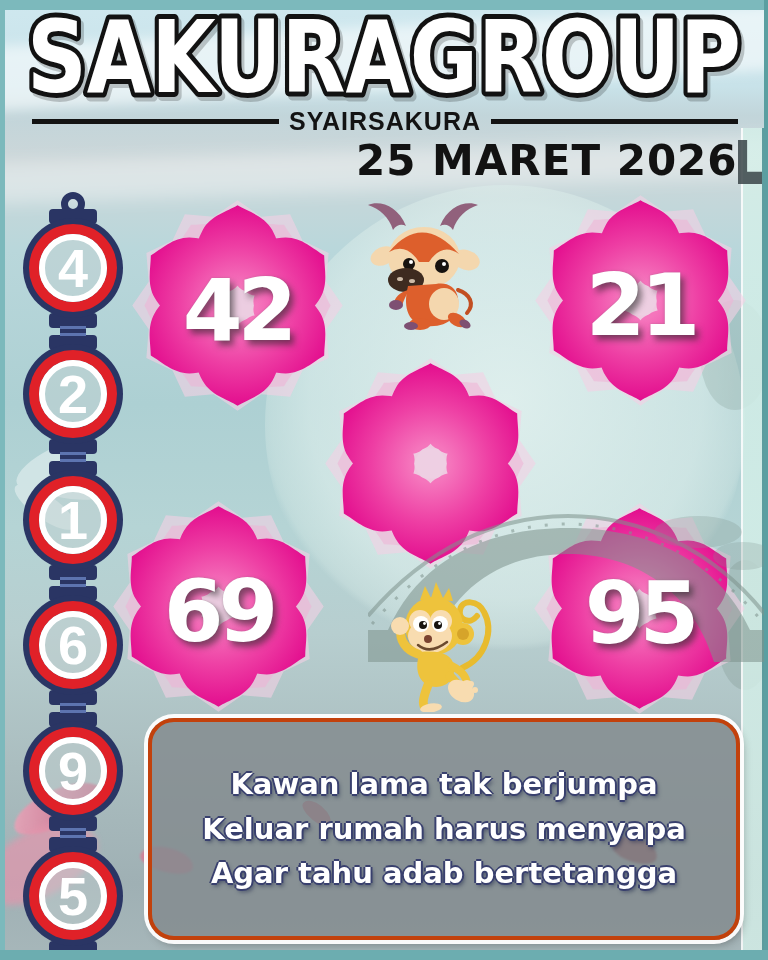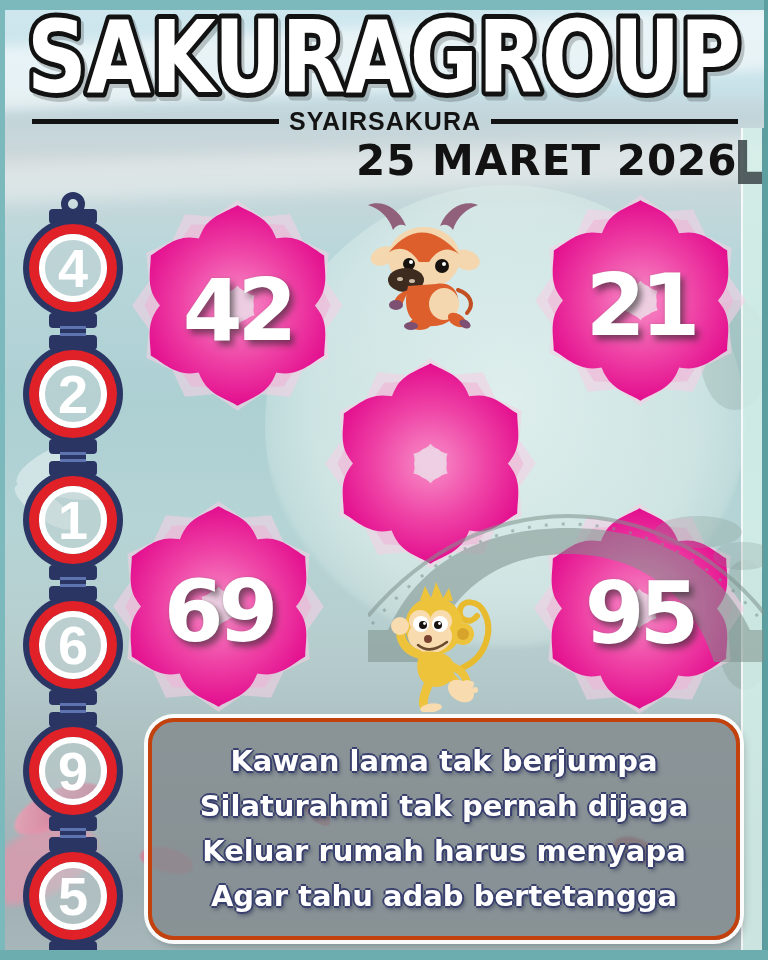--- a/index.html
+++ b/index.html
@@ -289,18 +289,17 @@
     <path d="M78,104 L87,114" stroke="#eec33c" stroke-width="9" stroke-linecap="round"></path>
     <ellipse cx="89" cy="119" rx="14" ry="10" transform="rotate(32 89 119)" fill="#f8dcb0"></ellipse>
     <circle cx="99" cy="112" r="3" fill="#f8dcb0"></circle>
     <circle cx="103" cy="118" r="3" fill="#f8dcb0"></circle>
     <path d="M56,113 C52,123 50,130 52,134" stroke="#eec33c" stroke-width="9" fill="none" stroke-linecap="round"></path>
     <ellipse cx="59" cy="136" rx="11" ry="4.5" transform="rotate(-8 59 136)" fill="#f8dcb0"></ellipse>
   </svg>
 
   <div class="poem-box">
     <div class="poem-line">Kawan lama tak berjumpa</div>
-    <div class="poem-line">Silaturahmi tak pernah dijaga</div>
     <div class="poem-line">Keluar rumah harus menyapa</div>
     <div class="poem-line">Agar tahu adab bertetangga</div>
   </div>
 
 </div>
 
 </body></html>

